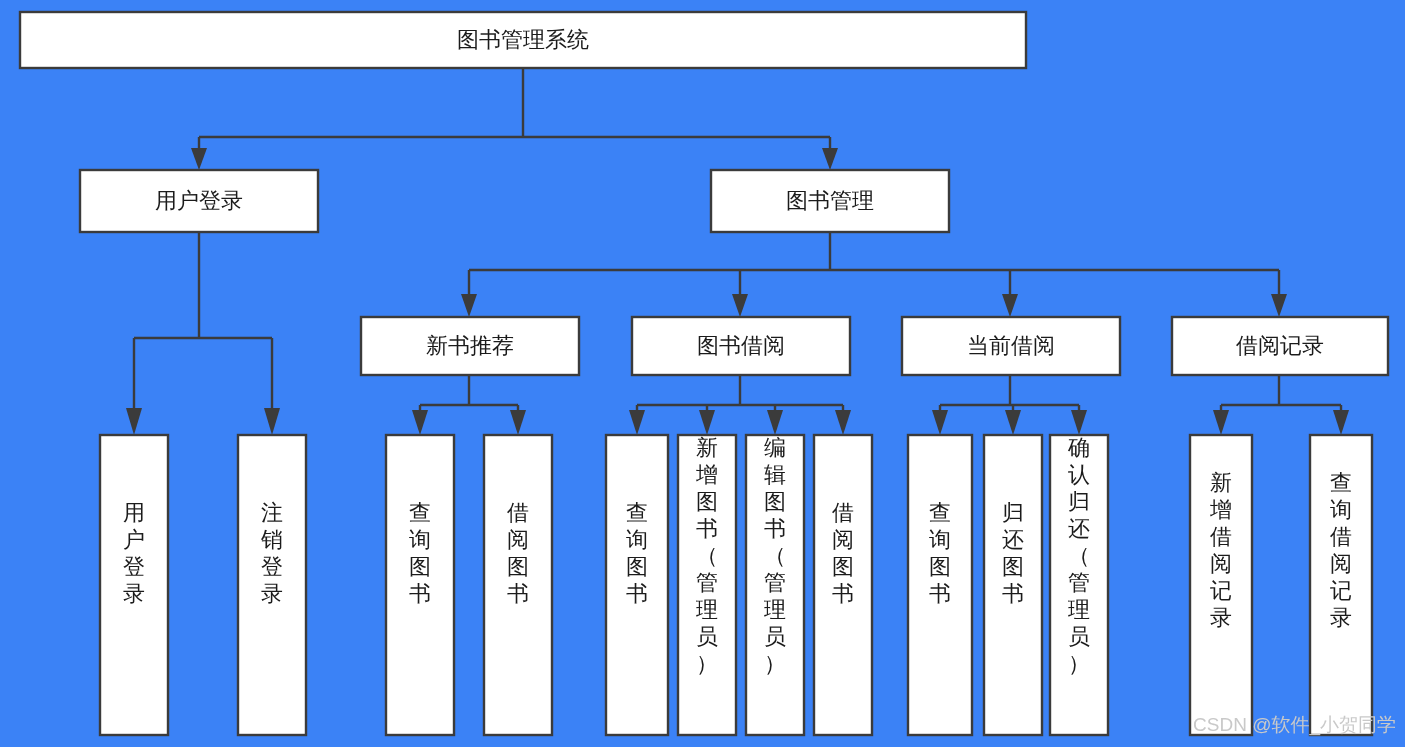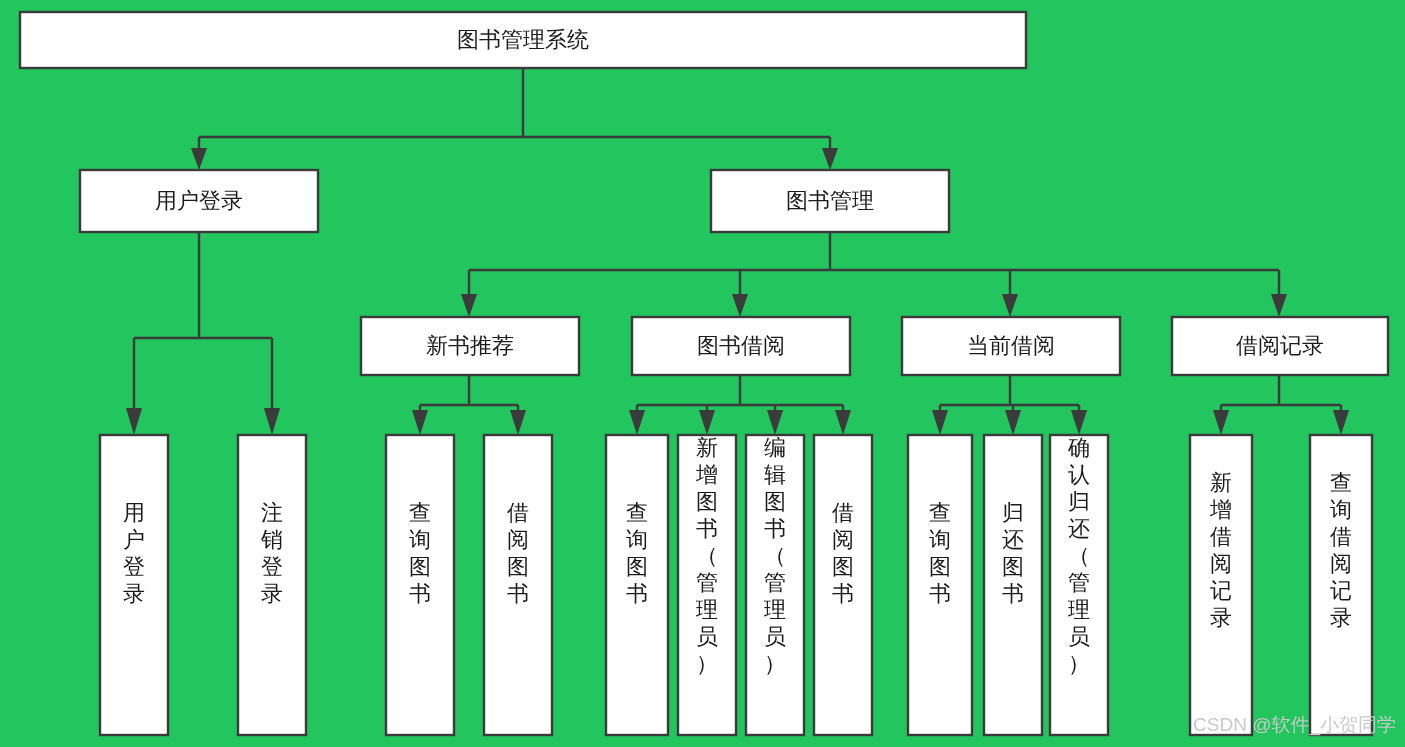--- a/index.html
+++ b/index.html
@@ -10,21 +10,21 @@
   body {
     width: 1405px;
     height: 747px;
     font-family: "Liberation Sans", "DejaVu Sans", sans-serif;
     overflow: hidden;
   }
   #diagram-root {
     position: relative;
     width: 1405px;
     height: 747px;
-    background: #22c55e;
+    background: #3b82f6;
   }
   svg#tree-svg {
     position: absolute;
     left: 0;
     top: 0;
     width: 1405px;
     height: 747px;
     display: block;
   }
   .node-box {

